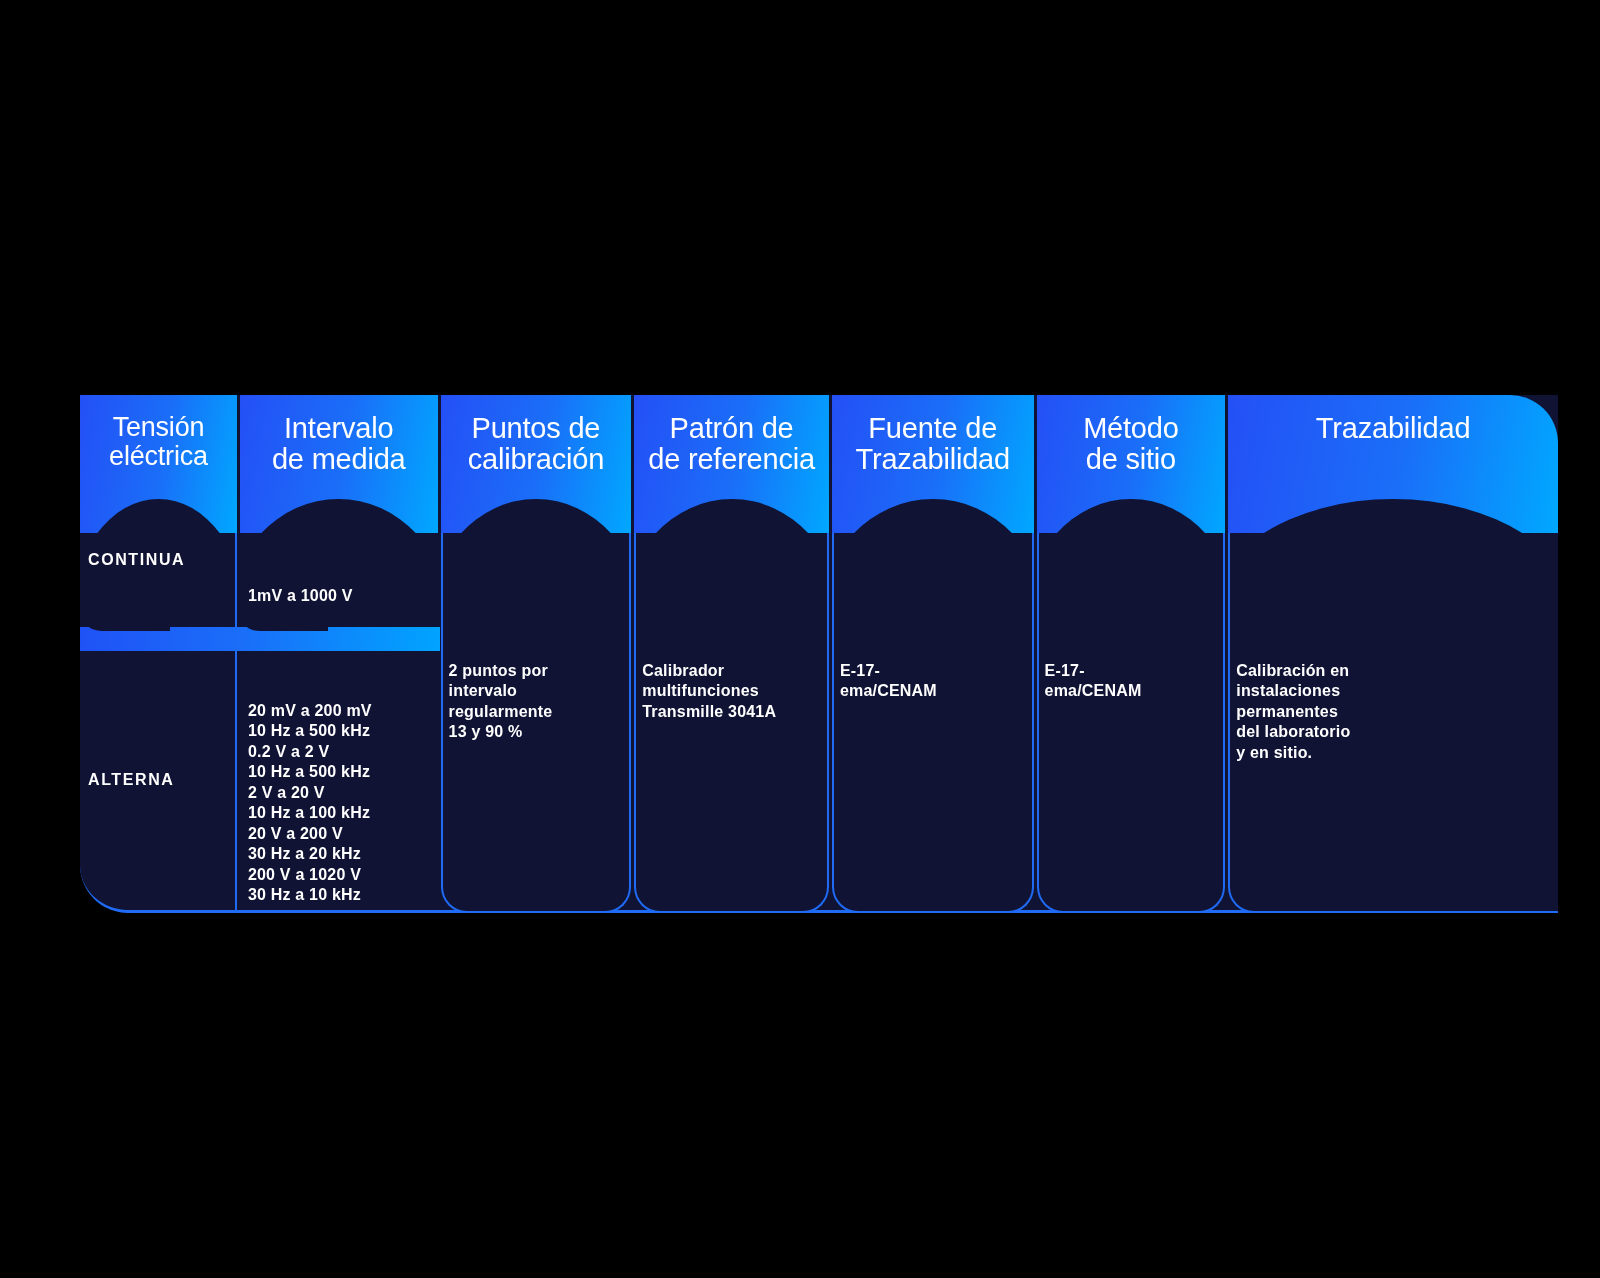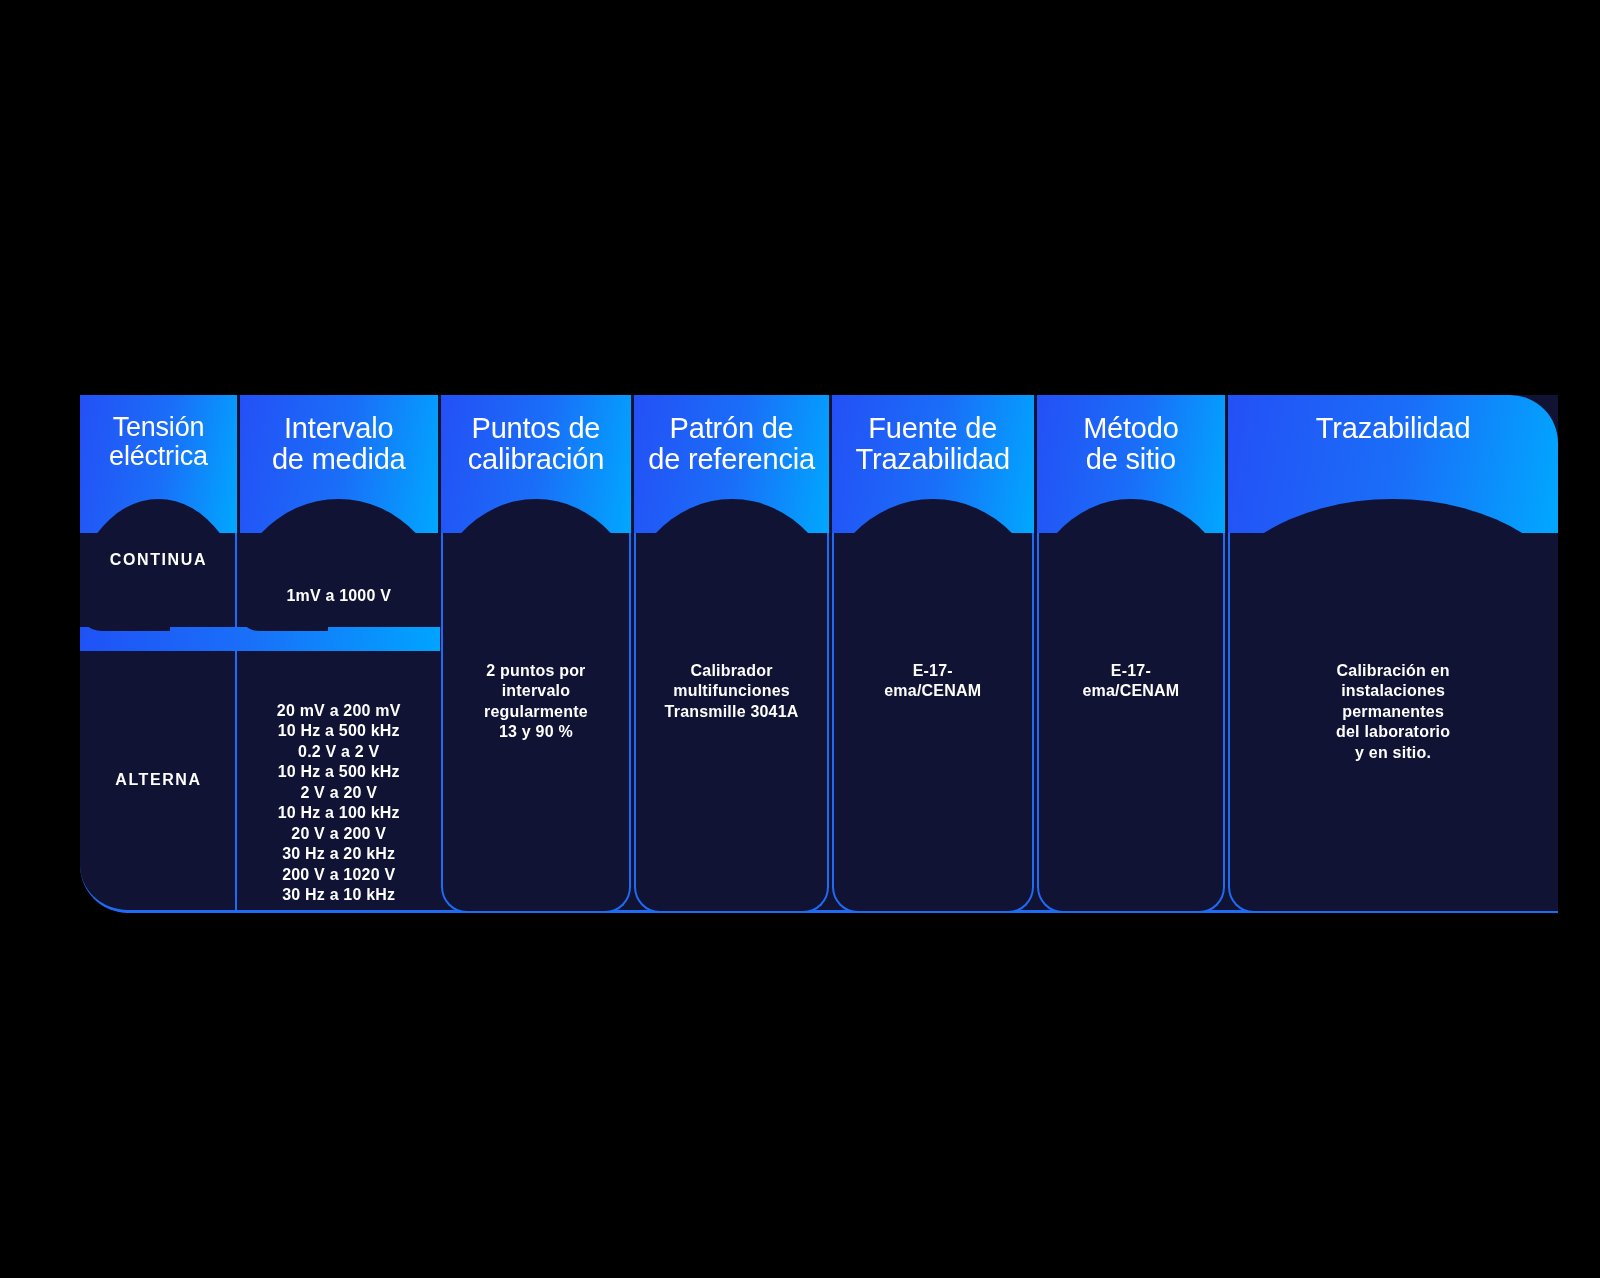--- a/index.html
+++ b/index.html
@@ -160,21 +160,21 @@
     background: #101334;
     border-radius: 0 0 0 34px;
   }
 
   
   .cell {
     position: absolute;
     left: 0;
     width: 100%;
     z-index: 2;
-    text-align: center;
+    text-align: left;
     color: #ffffff;
     font-size: 16px;
     font-weight: bold;
     line-height: 1.28;
     letter-spacing: 0.2px;
     padding: 0 8px;
     box-sizing: border-box;
     white-space: pre-line;
   }
   .cell.continua-label { top: 155px; letter-spacing: 1.6px; }

